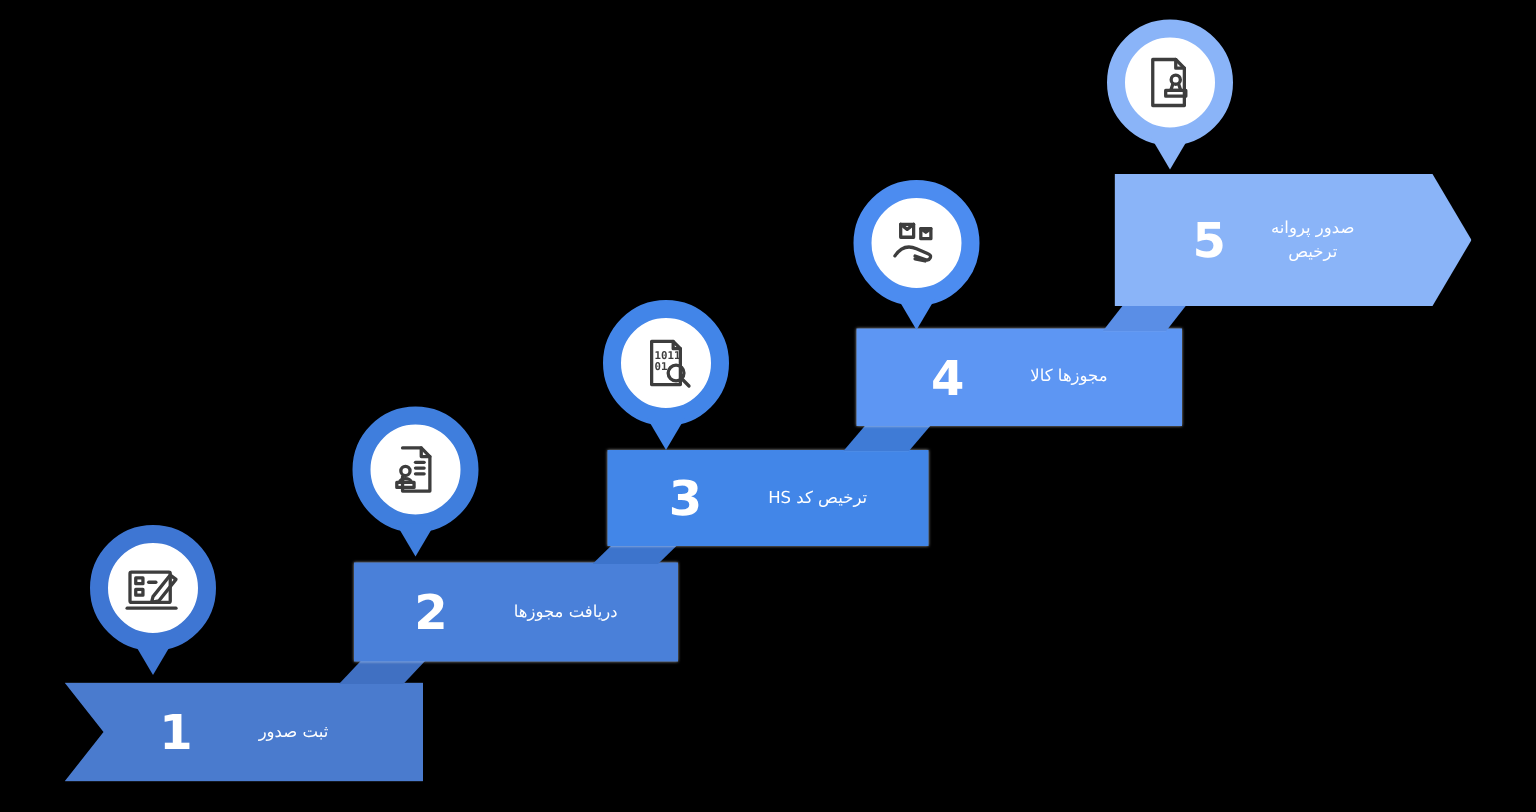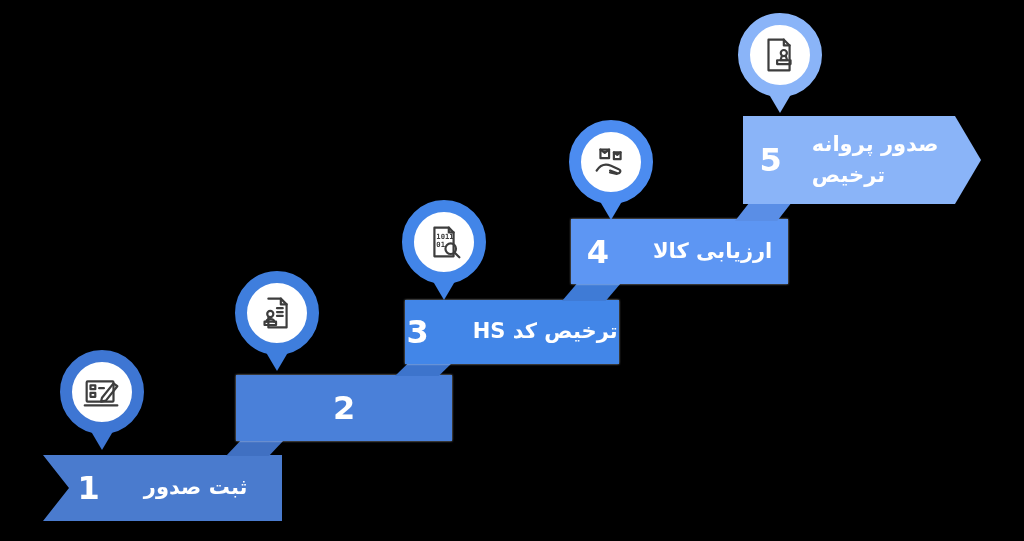--- a/index.html
+++ b/index.html
@@ -6,21 +6,21 @@
   body{background:#000;font-family:"DejaVu Sans",sans-serif;}
   .canvas{position:relative;width:1024px;height:541px;background:#000;overflow:hidden;}
 
   
   .banner{
     position:absolute;display:flex;align-items:center;justify-content:center;
     direction:rtl;gap:44px;color:#fff;
     filter:drop-shadow(0 0 1px rgba(255,255,255,.65));
   }
   .num{font-size:32px;font-weight:bold;line-height:1;}
-  .label{font-size:21px;font-weight:bold;white-space:pre-line;line-height:1.5;text-align:left;}
+  .label{font-size:11px;font-weight:normal;white-space:pre-line;line-height:1.5;text-align:center;}
 
   .banner1{left:43px;top:455px;width:239px;height:66px;
     clip-path:polygon(0 0,100% 0,100% 100%,0 100%,26px 50%);}
   .banner2{left:236px;top:375px;width:216px;height:66px;}
   .banner3{left:405px;top:300px;width:214px;height:64px;}
   .banner4{left:571px;top:219px;width:217px;height:65px;}
   .banner5{left:743px;top:116px;width:238px;height:88px;padding-right:26px;box-sizing:border-box;gap:30px;
     clip-path:polygon(0 0,calc(100% - 26px) 0,100% 50%,calc(100% - 26px) 100%,0 100%);}
 
   
@@ -60,34 +60,35 @@
 <div class="canvas">
 
   <div class="banner banner1" style="background-color: rgb(74, 123, 206);">
     <span class="label">ثبت صدور</span>
     <span class="num">1</span>
   </div>
 
   <div class="fold fold2" style="background-color: rgb(64, 112, 194);"></div>
 
   <div class="banner banner2" style="background-color: rgb(74, 128, 217);">
+    <span class="label">دریافت مجوزها</span>
     <span class="num">2</span>
   </div>
 
   <div class="fold fold3" style="background-color: rgb(61, 116, 204);"></div>
 
   <div class="banner banner3" style="background-color: rgb(66, 134, 232);">
     <span class="label">ترخیص کد HS</span>
     <span class="num">3</span>
   </div>
 
   <div class="fold fold4" style="background-color: rgb(63, 123, 214);"></div>
 
   <div class="banner banner4" style="background-color: rgb(93, 150, 243);">
-    <span class="label">ارزیابی کالا</span>
+    <span class="label">مجوزها کالا</span>
     <span class="num">4</span>
   </div>
 
   <div class="fold fold5" style="background-color: rgb(90, 142, 230);"></div>
 
   <div class="banner banner5" style="background-color: rgb(138, 180, 248);">
     <span class="label">صدور پروانه
 ترخیص</span>
     <span class="num">5</span>
   </div>

